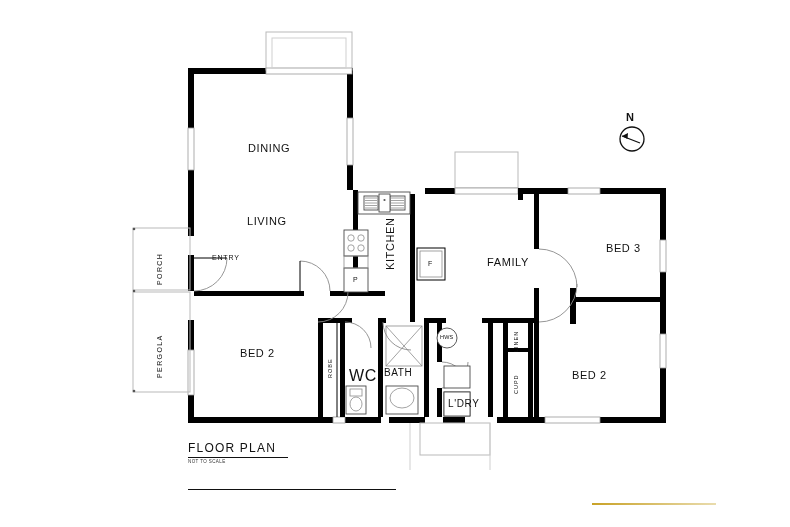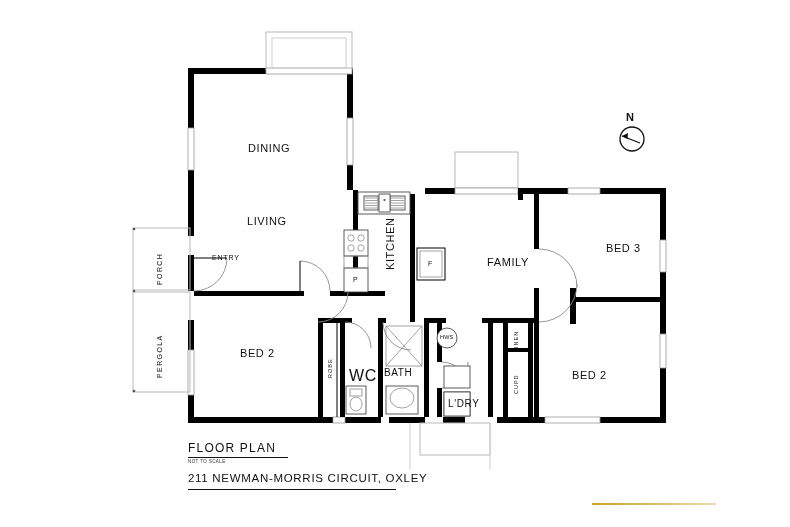--- a/index.html
+++ b/index.html
@@ -286,18 +286,17 @@
   <div class="lbl small" style="left:353px;top:276px;">P</div>
   <div class="lbl small" style="left:428px;top:260px;">F</div>
   <div class="lbl tiny" style="left:440px;top:334px;">HWS</div>
 
   <div class="compass-n">N</div>
 
   <div id="footer">
     <div class="fp-title">FLOOR PLAN</div>
     <div class="fp-rule1"></div>
     <div class="fp-sub">NOT TO SCALE</div>
-    <div class="fp-addr">211 NEWMAN-MORRIS CIRCUIT, OXLEY</div>
     <div class="fp-rule2"></div>
     <div class="brand-rule"></div>
   </div>
 
 </div>
 
 </body></html>

